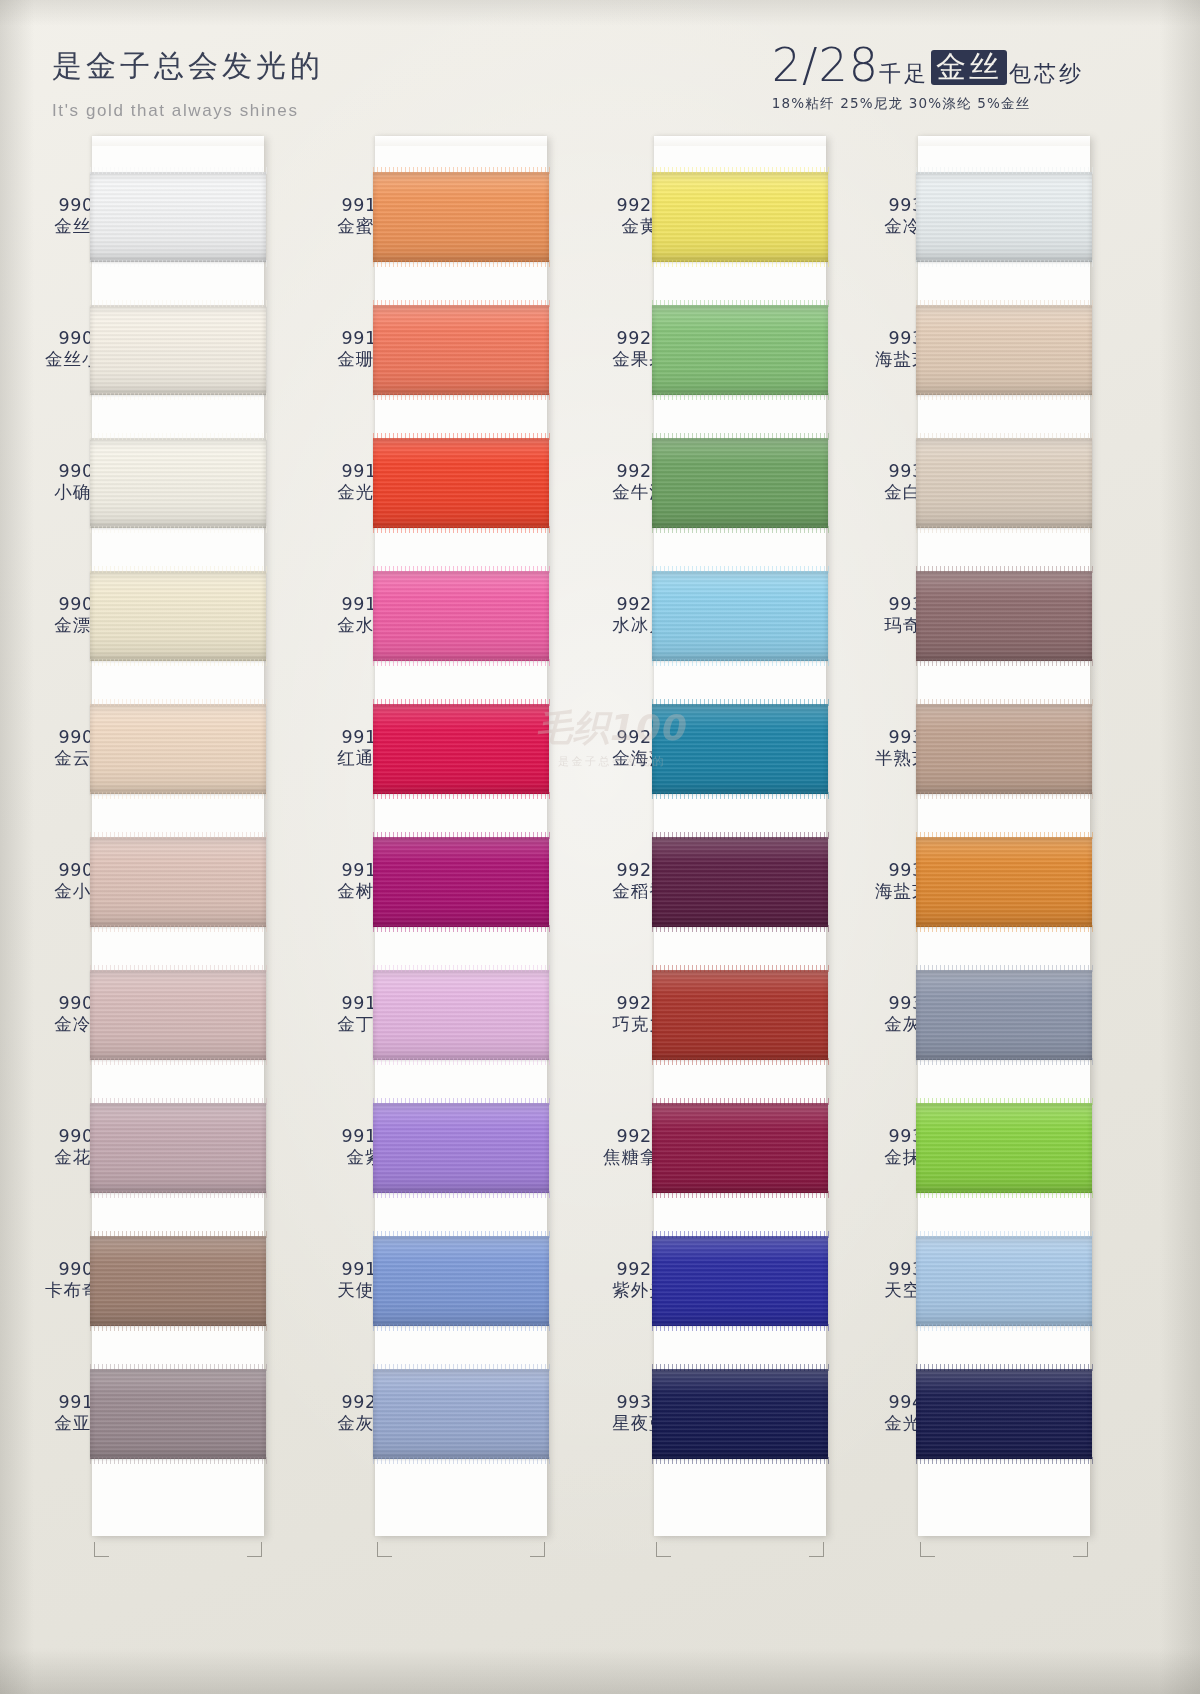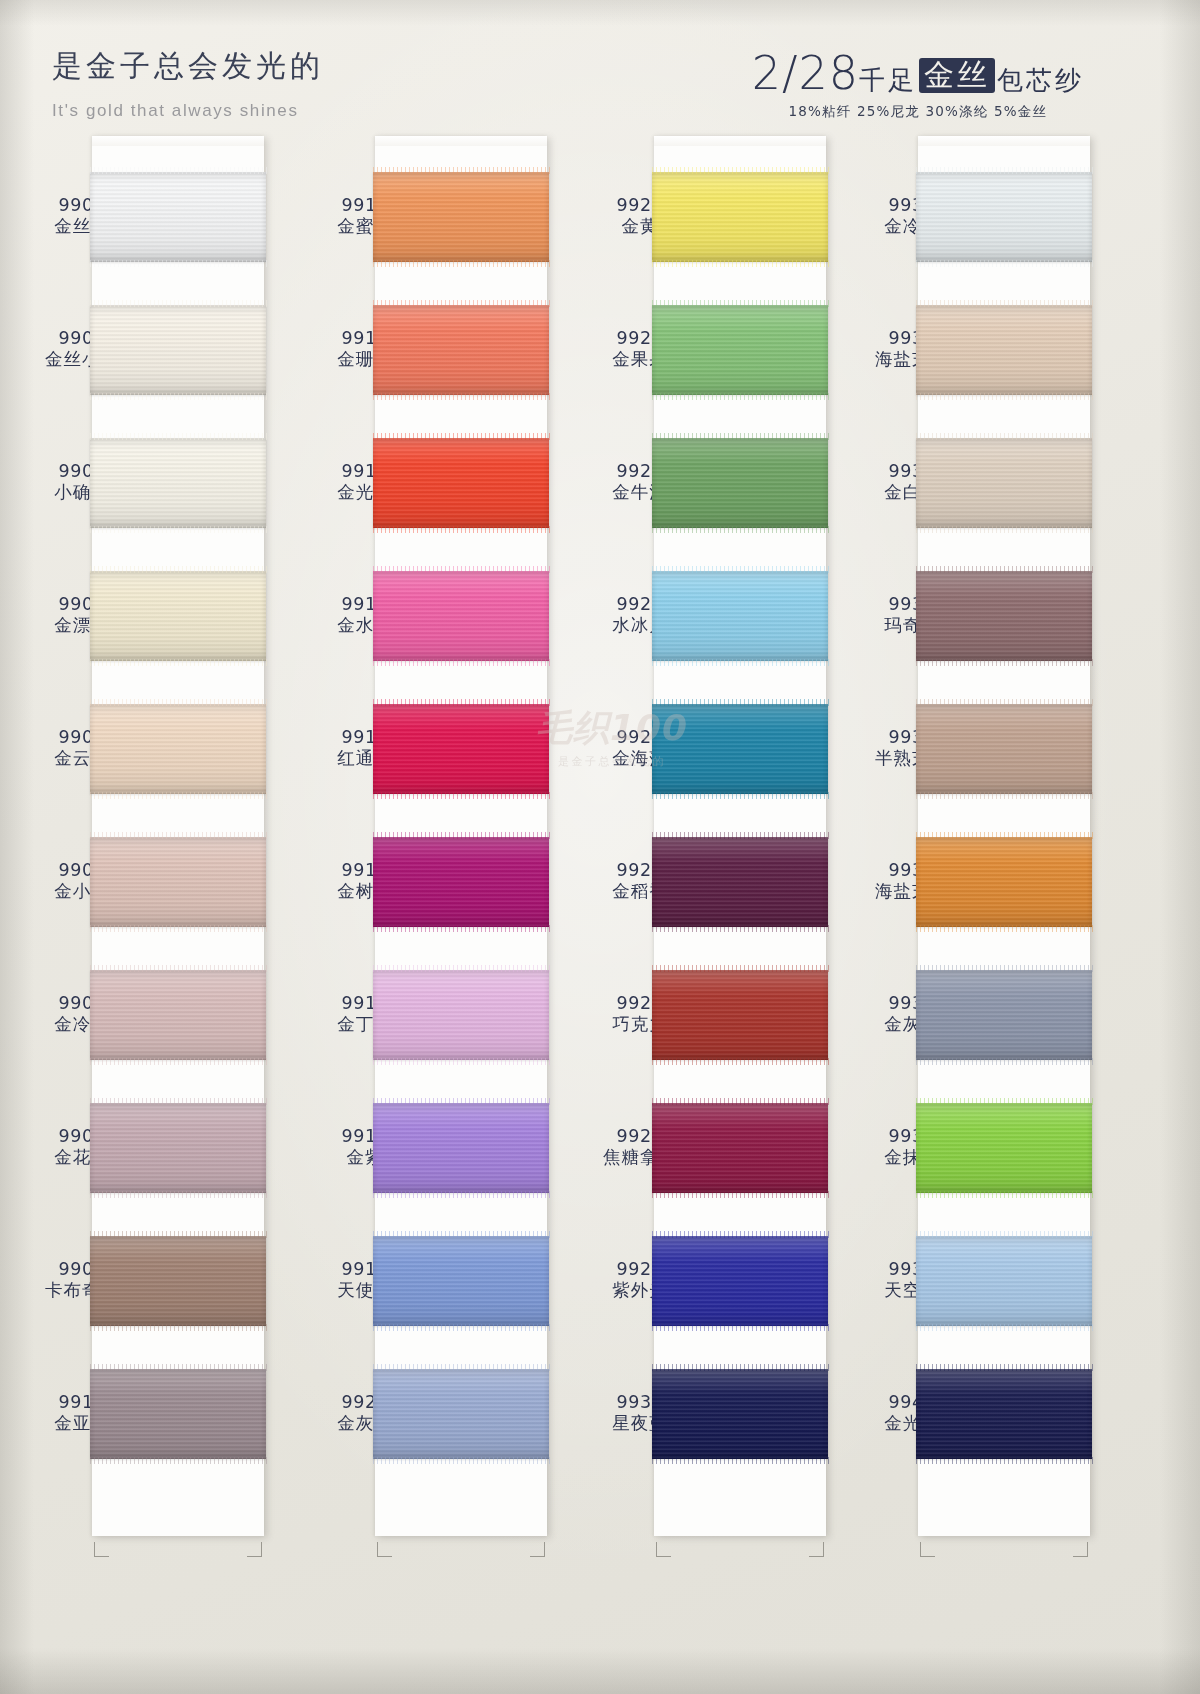--- a/index.html
+++ b/index.html
@@ -33,31 +33,31 @@
   .hdr-left .cn {
     font-size:30px; letter-spacing:4px; color:#3a4156; font-weight:400;
     font-family:"DejaVu Sans", sans-serif;
     white-space:nowrap;
   }
   .hdr-left .en {
     font-size:17px; letter-spacing:1.6px; color:#9a9a9d; margin-top:14px;
     font-family:"Liberation Sans", sans-serif; white-space:nowrap;
   }
 
-  .hdr-right { position:absolute; right:116px; top:52px; text-align:center; }
+  .hdr-right { position:absolute; right:116px; top:44px; text-align:left; }
   .hdr-right .titleline {
     display:flex; align-items:flex-end; justify-content:flex-end;
     white-space:nowrap;
   }
   .hdr-right .num {
     font-size:46px; line-height:0.95; color:#2f3650; letter-spacing:1px;
     font-family:"DejaVu Sans", sans-serif; font-weight:300;
   }
   .hdr-right .cn1, .hdr-right .cn3 {
-    font-size:26px; line-height:1; color:#2f3650; letter-spacing:3px;
+    font-size:22px; line-height:1; color:#2f3650; letter-spacing:3px;
     font-family:"DejaVu Sans", sans-serif; padding-bottom:3px;
   }
   .hdr-right .hl {
     font-size:30px; line-height:1; color:#f2f0ea; background:#2f3650;
     letter-spacing:3px; padding:2px 5px 3px 5px; border-radius:3px;
     font-family:"DejaVu Sans", sans-serif; margin:0 2px 3px 2px;
   }
   .hdr-right .comp {
     font-size:13.5px; color:#3a4156; letter-spacing:1.2px; margin-top:7px;
     font-family:"DejaVu Sans", sans-serif; white-space:nowrap;

